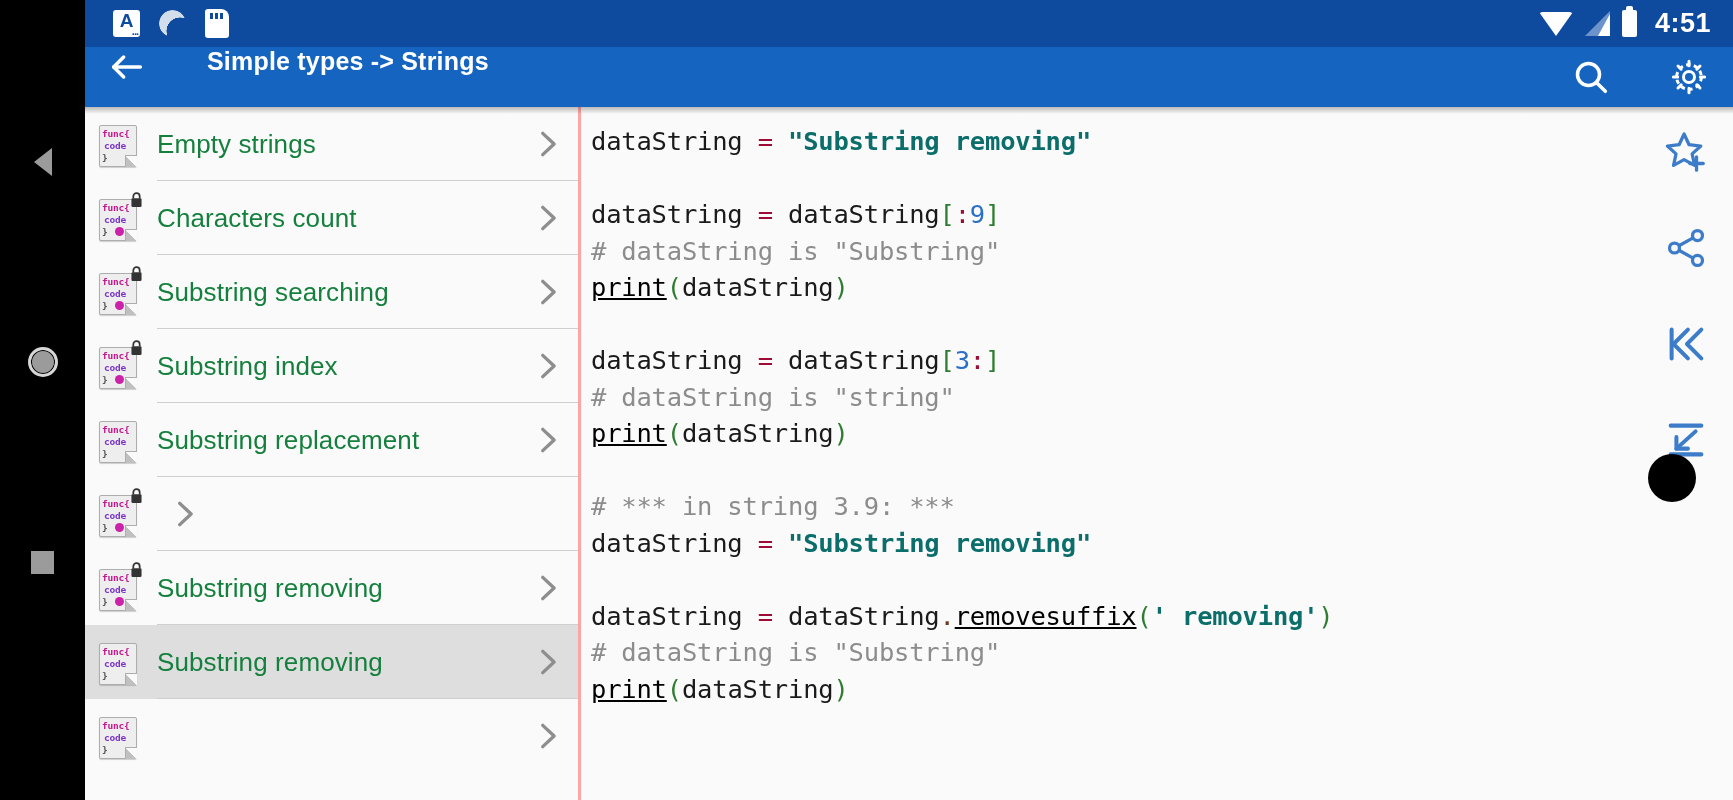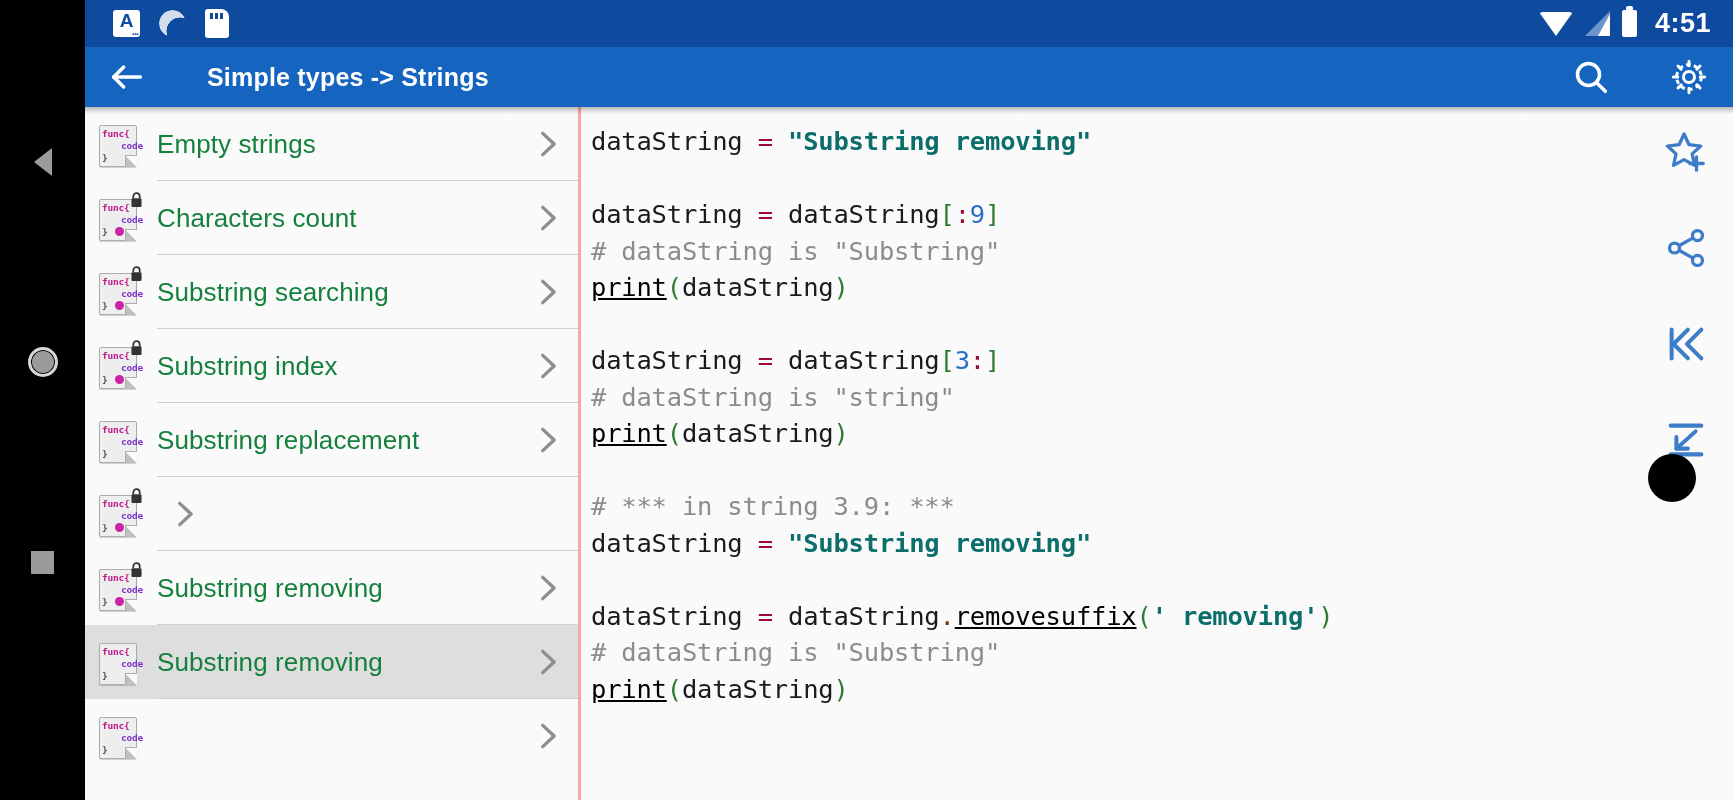--- a/index.html
+++ b/index.html
@@ -98,21 +98,21 @@
     width: 15px; height: 27px; background: #fff; border-radius: 2px;
     position: relative;
   }
   .ic-batt::before {
     content: ""; position: absolute; top: -4px; left: 4px;
     width: 7px; height: 4px; background: #fff; border-radius: 2px 2px 0 0;
   }
 
   
   .appbar {
-    height: 60px; background: #1565c0; display: flex; align-items: center;
+    height: 60px; background: #1565c0; display: flex; 
     padding: 0 24px 0 22px; position: relative;
   }
   .appbar-title {
     color: #fff; font-size: 25px; font-weight: bold; margin-left: 60px;
     letter-spacing: .2px; white-space: nowrap;
   }
   .appbar-actions { margin-left: auto; display: flex; align-items: center; gap: 58px; }
   .ab-icon { width: 40px; height: 40px; cursor: pointer; }
   .ab-icon svg { display: block; }
 
@@ -153,21 +153,21 @@
     width: 11px; height: 11px;
     background: linear-gradient(225deg, #fafafa 50%, #c0c0c0 51%);
     border-left: 1px solid #adadad; border-top: 1px solid #adadad;
   }
   .doc-l1, .doc-l2, .doc-l3 {
     position: absolute; left: 3px; font-size: 9.5px;
     font-family: "DejaVu Sans Mono", monospace; line-height: 1;
     font-weight: bold; letter-spacing: -.2px;
   }
   .doc-l1 { top: 8px; color: #c2188d; }
-  .doc-l2 { top: 20px; left: 22px; color: #7b36c9; }
+  .doc-l2 { top: 20px; left: 5px; color: #7b36c9; }
   .doc-l3 { top: 32px; color: #555; }
   .doc-dot {
     position: absolute; left: 16px; top: 32px;
     width: 9px; height: 9px; border-radius: 50%; background: #cc22aa;
   }
   .lock-badge {
     position: absolute; right: -5px; top: -3px; width: 15px; height: 16px;
   }
 
   .li-label {

